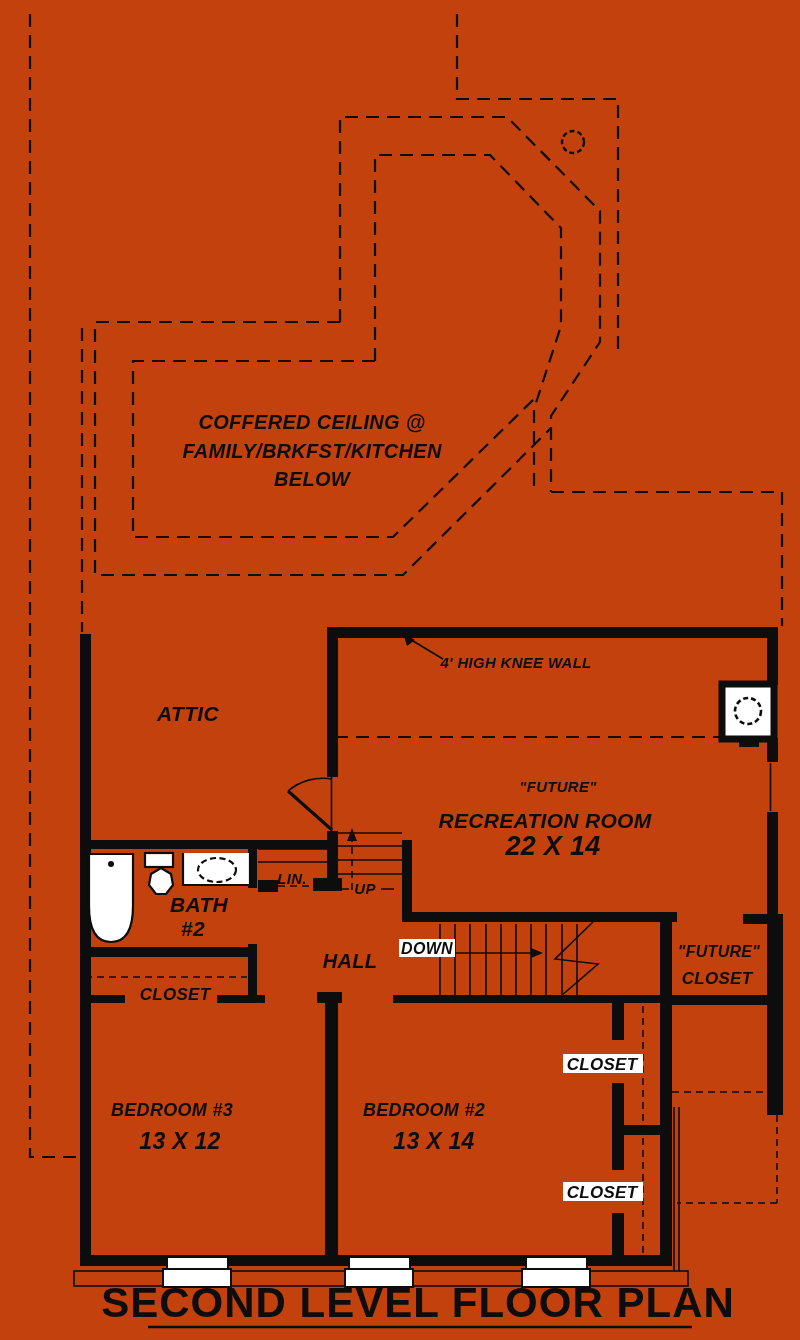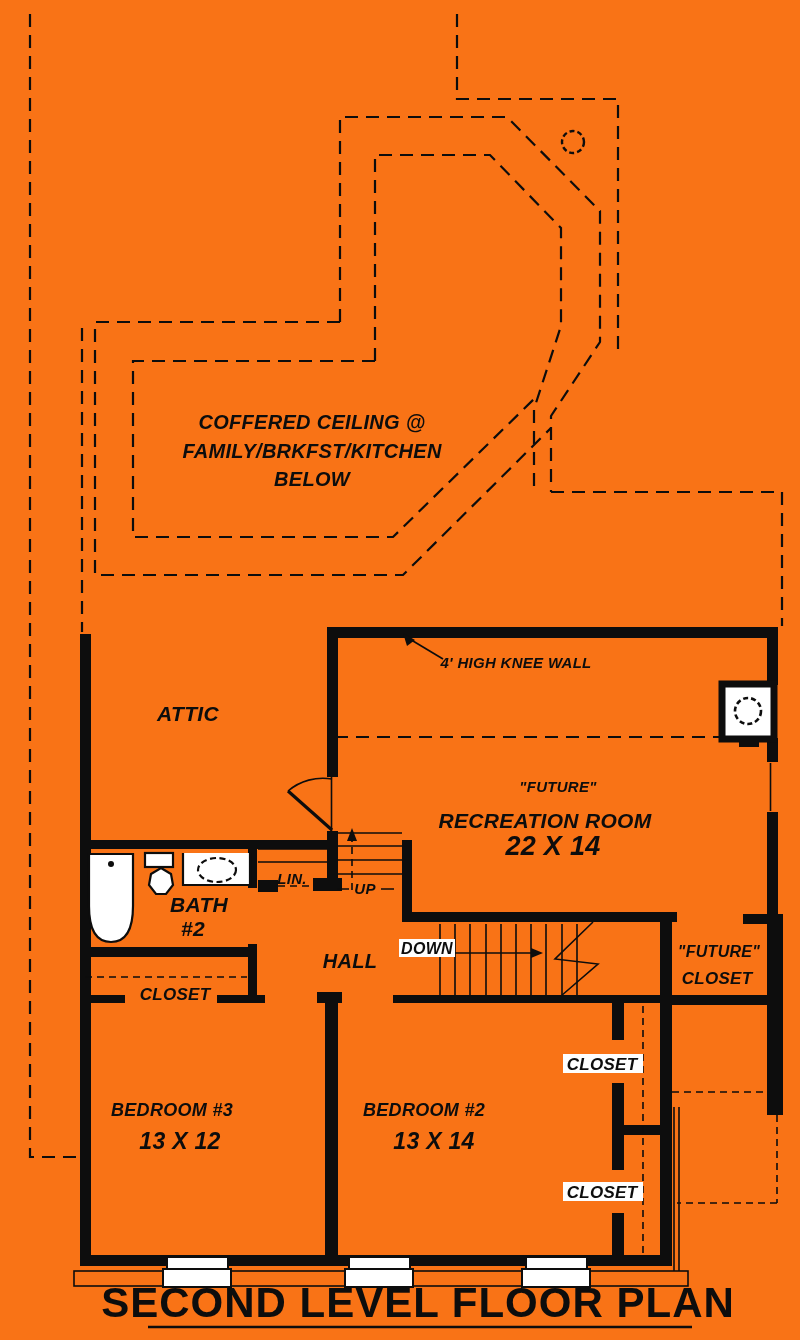--- a/index.html
+++ b/index.html
@@ -1,16 +1,16 @@
 <!DOCTYPE html>
 <html><head>
 <meta charset="utf-8">
 <style>
   html,body{margin:0;padding:0;background:#fff;}
-  .sheet{width:800px;height:1340px;background:#f97316;position:relative;overflow:hidden;}
+  .sheet{width:800px;height:1340px;background:#c2410c;position:relative;overflow:hidden;}
   svg{display:block;}
   .lbl{font-family:"Liberation Sans",sans-serif;font-weight:bold;font-style:italic;
        fill:#0d0d0d;text-anchor:middle;letter-spacing:.3px;}
   .title{font-family:"Liberation Sans",sans-serif;font-weight:bold;font-style:normal;
        fill:#0d0d0d;text-anchor:middle;letter-spacing:1px;}
   .wall{fill:#0d0d0d;stroke:none;}
   .thin{stroke:#0d0d0d;stroke-width:1.6;fill:none;}
   .dash{stroke:#0d0d0d;stroke-width:2.2;fill:none;stroke-dasharray:13 8;}
   .dash-sm{stroke:#0d0d0d;stroke-width:1.6;fill:none;stroke-dasharray:7 5;}
   .fixture{stroke:#0d0d0d;stroke-width:2.2;fill:#fff;}

